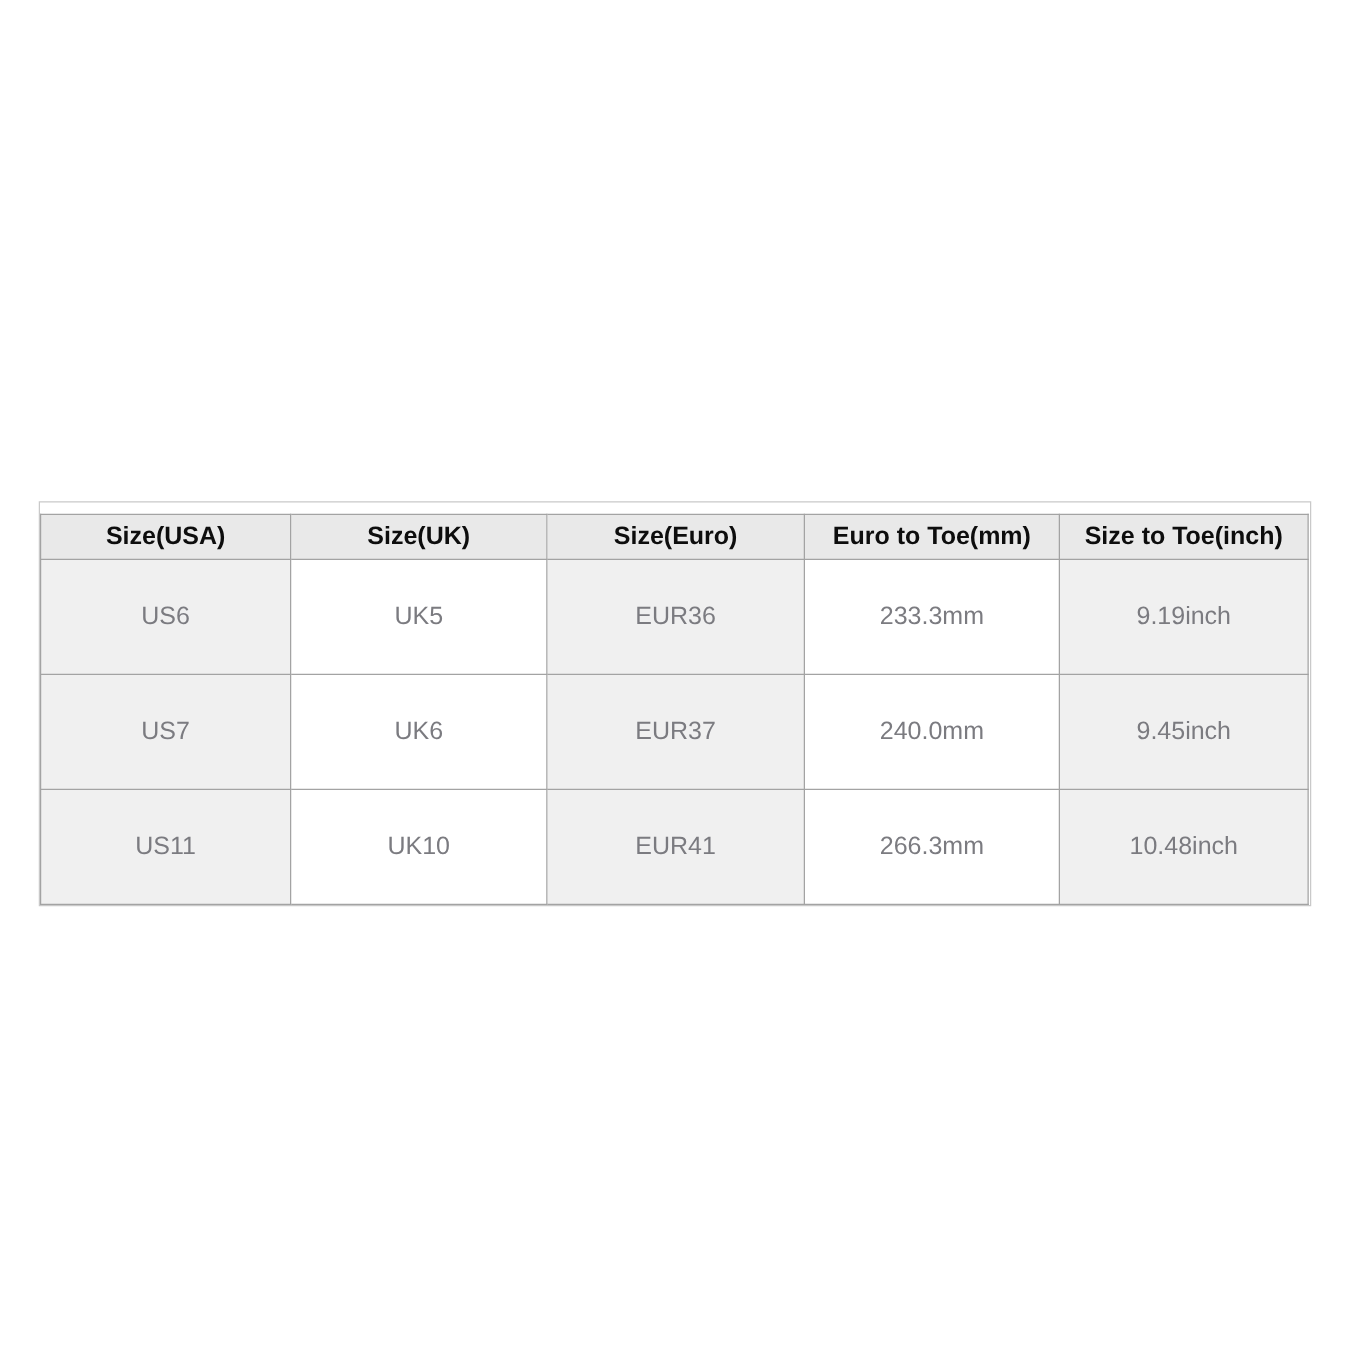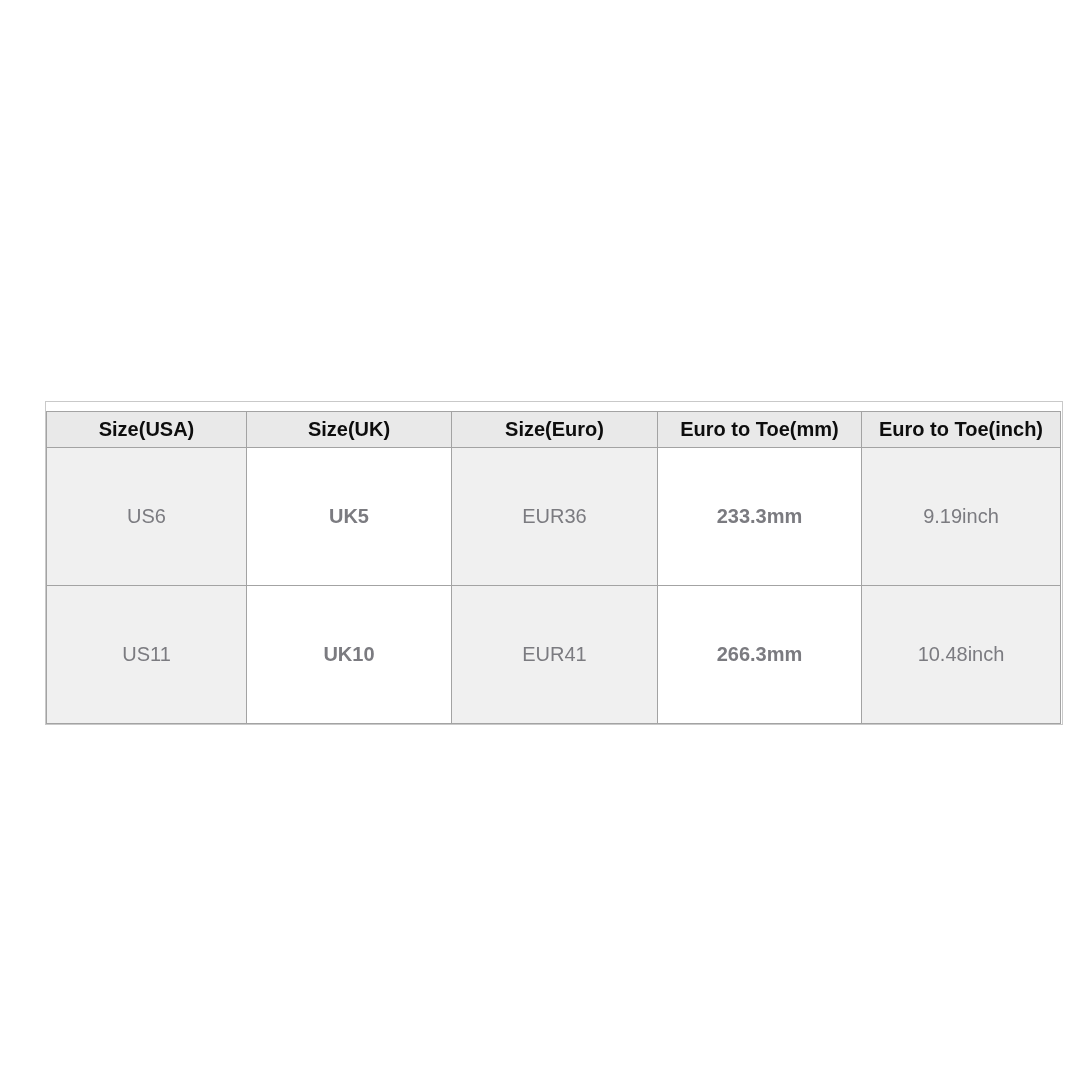--- a/index.html
+++ b/index.html
@@ -14,21 +14,21 @@
   }
   .canvas {
     position: relative;
     width: 1080px;
     height: 1080px;
     background: #ffffff;
     overflow: hidden;
   }
   .chart-frame {
     position: absolute;
-    left: 45px;
+    left: 31px;
     top: 401px;
     width: 1016px;
     padding-top: 9px;
     border: 1px solid var(--outer-frame, #cccccc);
     box-sizing: content-box;
     background: #ffffff;
   }
   table.size-chart {
     border-collapse: collapse;
     table-layout: fixed;
@@ -54,21 +54,20 @@
   table.size-chart td {
     font-size: 20px;
     font-weight: normal;
     color: var(--cell-text, #7b7b80);
   }
   table.size-chart td.shaded {
     background: var(--shaded-col-bg, #f0f0f0);
   }
   table.size-chart td.plain {
     background: var(--plain-col-bg, #ffffff);
-    font-weight: bold;
   }
 </style>
 </head>
 <body style="background: rgb(255, 255, 255);">
 
 <div class="canvas">
   <div class="chart-frame">
     <table class="size-chart">
       <colgroup>
         <col style="width:200px">
@@ -76,30 +75,37 @@
         <col style="width:206px">
         <col style="width:204px">
         <col style="width:199px">
       </colgroup>
       <thead>
         <tr>
             <th>Size(USA)</th>
             <th>Size(UK)</th>
             <th>Size(Euro)</th>
             <th>Euro to Toe(mm)</th>
-            <th>Euro to Toe(inch)</th>
+            <th>Size to Toe(inch)</th>
           </tr>
       </thead>
       <tbody>
           <tr>
             <td class="shaded">US6</td>
             <td class="plain">UK5</td>
             <td class="shaded">EUR36</td>
             <td class="plain">233.3mm</td>
             <td class="shaded">9.19inch</td>
+          </tr>
+          <tr>
+            <td class="shaded">US7</td>
+            <td class="plain">UK6</td>
+            <td class="shaded">EUR37</td>
+            <td class="plain">240.0mm</td>
+            <td class="shaded">9.45inch</td>
           </tr>
           <tr>
             <td class="shaded">US11</td>
             <td class="plain">UK10</td>
             <td class="shaded">EUR41</td>
             <td class="plain">266.3mm</td>
             <td class="shaded">10.48inch</td>
           </tr>
         </tbody>
     </table>

